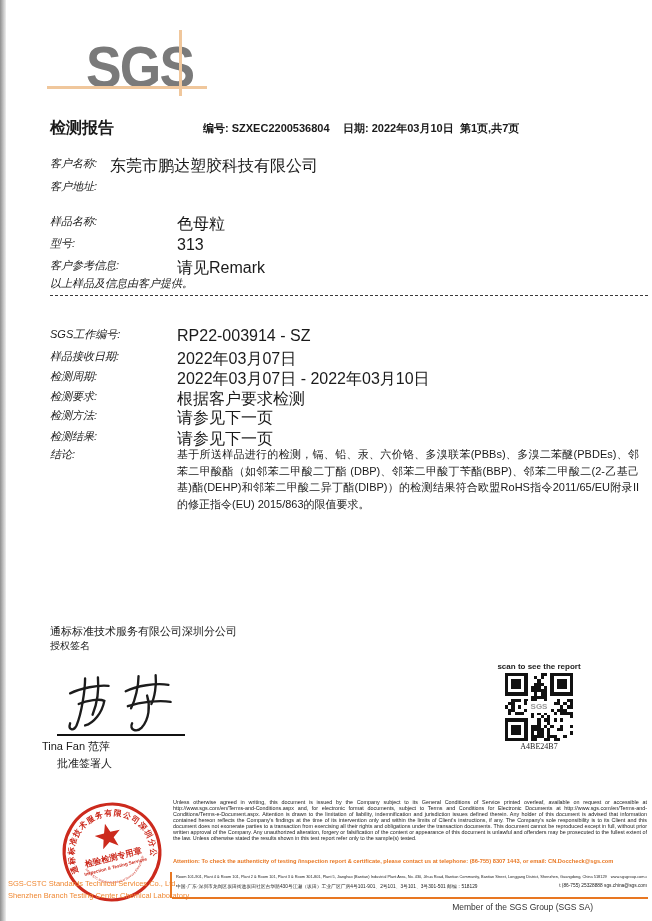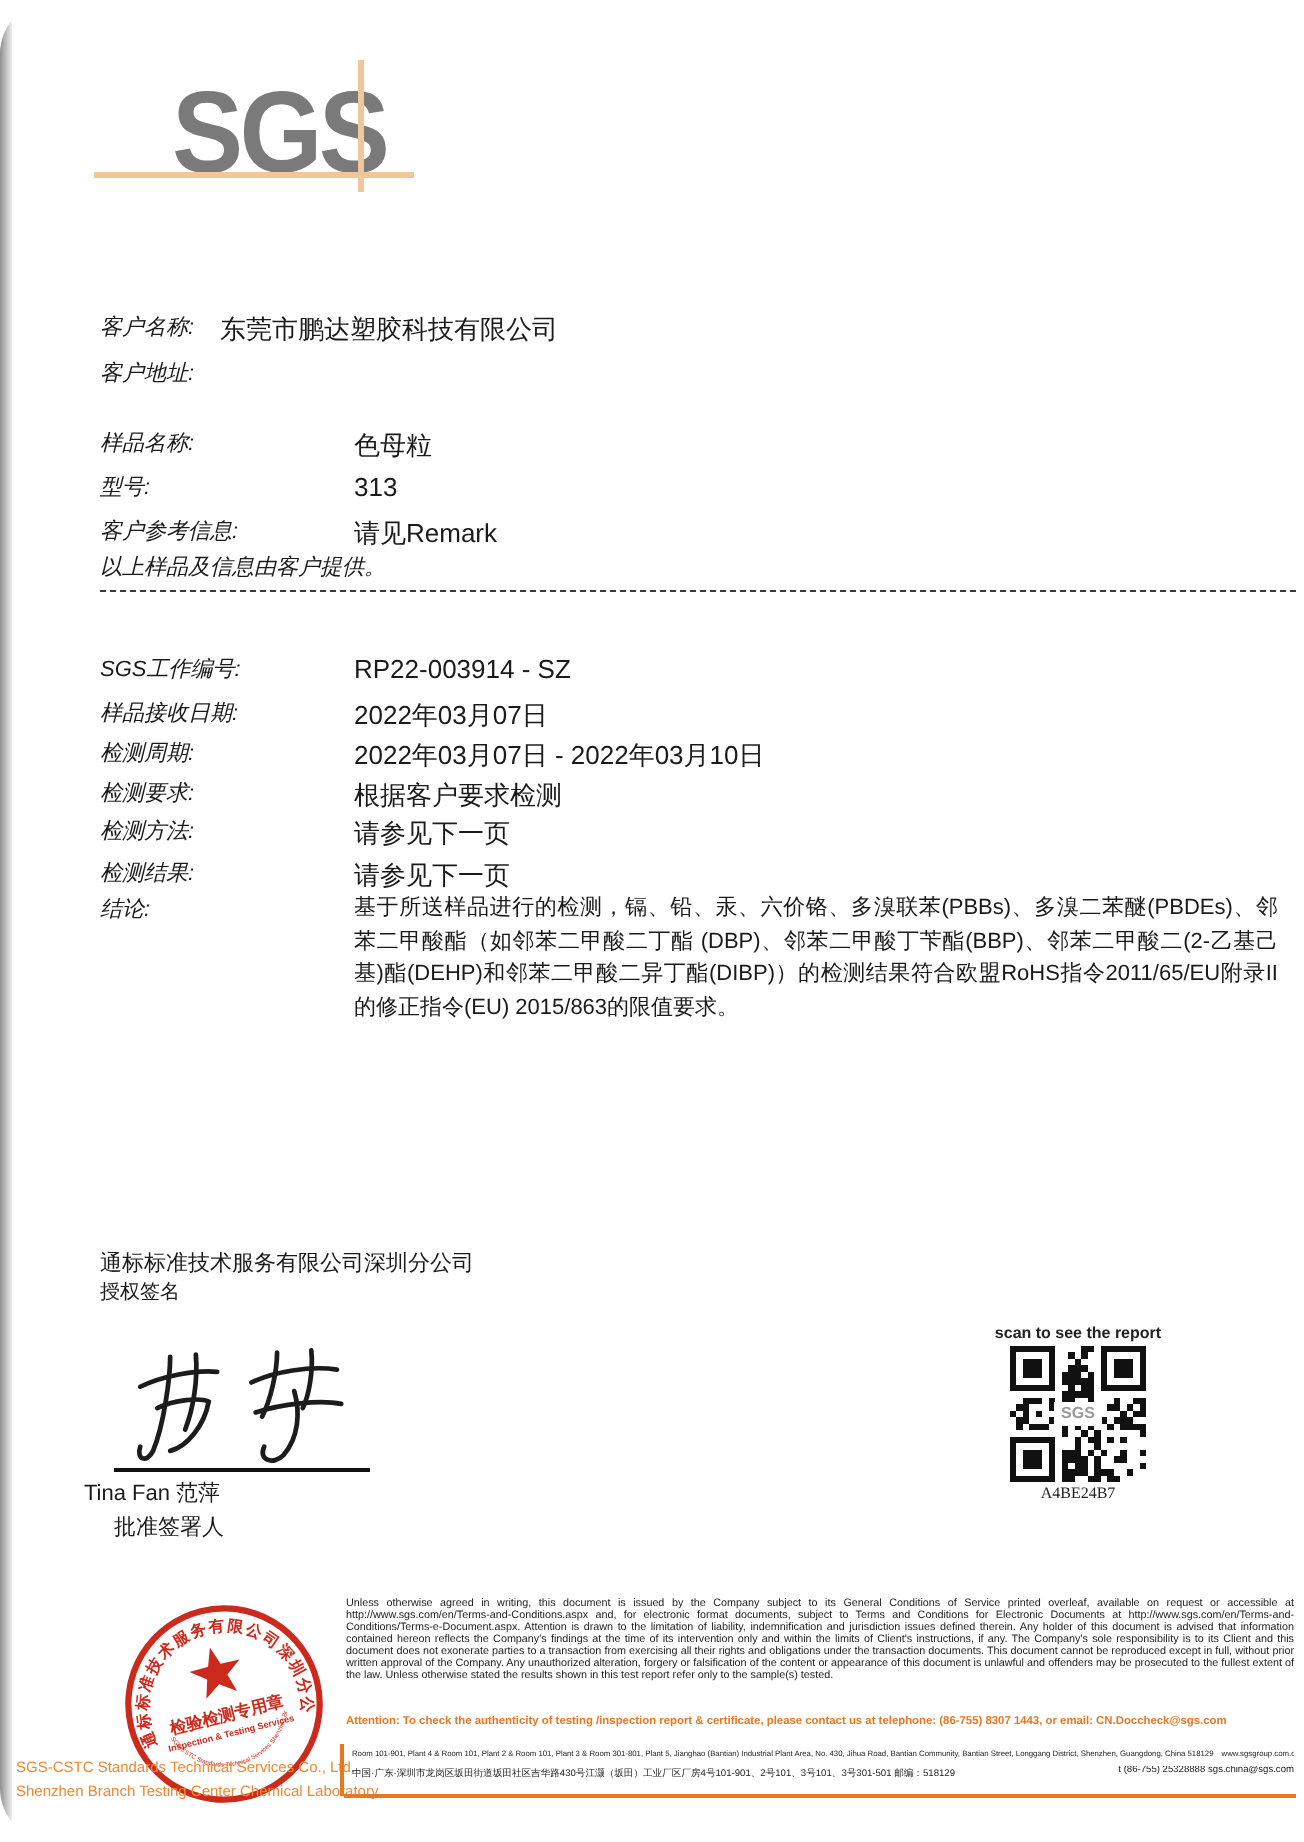--- a/index.html
+++ b/index.html
@@ -1,31 +1,31 @@
 <!DOCTYPE html>
 <html><head>
 <meta charset="utf-8">
 <style>
   html,body{margin:0;padding:0;background:#fff;}
   .page{position:relative;width:652px;height:921px;background:#fff;overflow:hidden;
-        font-family:"Liberation Sans","DejaVu Sans",sans-serif;color:#1a1a1a;border-radius:27px;}
+        font-family:"Liberation Sans","DejaVu Sans",sans-serif;color:#1a1a1a;}
   .edge{position:absolute;left:0;top:0;bottom:0;width:6px;
         background:linear-gradient(to right,#8f8f8f,#c9c9c9 60%,#efefef);}
   
   .logo{position:absolute;left:86px;top:38px;font-size:58px;font-weight:bold;color:#7a7a7a;
         letter-spacing:-2px;line-height:1;transform:scaleX(0.92);transform-origin:left top;}
   .logo-hline{position:absolute;left:47px;top:86px;width:160px;height:3px;background:#f0c79c;}
   .logo-vline{position:absolute;left:179px;top:30px;width:3px;height:66px;background:#f0c79c;}
   .title-row{position:absolute;left:0;top:118px;width:652px;height:20px;}
   .report-title{position:absolute;left:50px;top:0;font-size:16px;font-weight:bold;}
   .meta{position:absolute;top:3px;font-size:11px;font-weight:600;white-space:nowrap;}
   .m-no{left:203px;} .m-date{left:343px;} .m-page{left:460px;}
   
   .lbl{position:absolute;left:50px;font-size:11px;white-space:nowrap;font-style:italic;}
-  .val{position:absolute;font-size:13px;white-space:nowrap;}
+  .val{position:absolute;font-size:16px;white-space:nowrap;}
   .v1{left:110px;} .v2{left:177px;}
   .dash{position:absolute;left:50px;top:295px;width:598px;border-top:1.5px dashed #3a3a3a;}
   .conclusion{position:absolute;left:177px;top:446px;width:462px;font-size:11px;line-height:16.5px;text-align:justify;}
   
   .sig-company{position:absolute;left:50px;top:624px;font-size:11px;}
   .sig-auth{position:absolute;left:50px;top:639px;font-size:10px;}
   .sig-svg{position:absolute;left:60px;top:672px;}
   .sig-line{position:absolute;left:57px;top:734px;width:128px;height:2px;background:#111;}
   .sig-name{position:absolute;left:42px;top:739px;font-size:11px;}
   .sig-role{position:absolute;left:57px;top:756px;font-size:11px;}
@@ -56,20 +56,26 @@
 </head>
 <body>
 
 <div class="page">
   <div class="edge"></div>
 
   <div class="logo">SGS</div>
   <div class="logo-hline"></div>
   <div class="logo-vline"></div>
 
+  <div class="title-row">
+    <span class="report-title">检测报告</span>
+    <span class="meta m-no">编号: SZXEC2200536804</span>
+    <span class="meta m-date">日期: 2022年03月10日</span>
+    <span class="meta m-page">第1页,共7页</span>
+  </div>
 
   <span class="lbl" style="top:156px">客户名称:</span>
   <span class="val v1" style="top:156px">东莞市鹏达塑胶科技有限公司</span>
   <span class="lbl" style="top:179px">客户地址:</span>
 
   <span class="lbl" style="top:214px">样品名称:</span>
   <span class="val v2" style="top:214px">色母粒</span>
   <span class="lbl" style="top:236px">型号:</span>
   <span class="val v2" style="top:236px">313</span>
   <span class="lbl" style="top:258px">客户参考信息:</span>
@@ -285,13 +291,14 @@
     <span class="addr-right">www.sgsgroup.com.cn</span>
   </div>
   <div class="addr-row addr-cn">
     <span>中国·广东·深圳市龙岗区坂田街道坂田社区吉华路430号江灏（坂田）工业厂区厂房4号101-901、2号101、3号101、3号301-501 邮编：518129</span>
     <span class="addr-right">
       <span>t (86-755) 25328888</span>
       <span>sgs.china@sgs.com</span>
     </span>
   </div>
   <div class="ftr-hline"></div>
+  <div class="member">Member of the SGS Group (SGS SA)</div>
 </div>
 
 </body></html>

